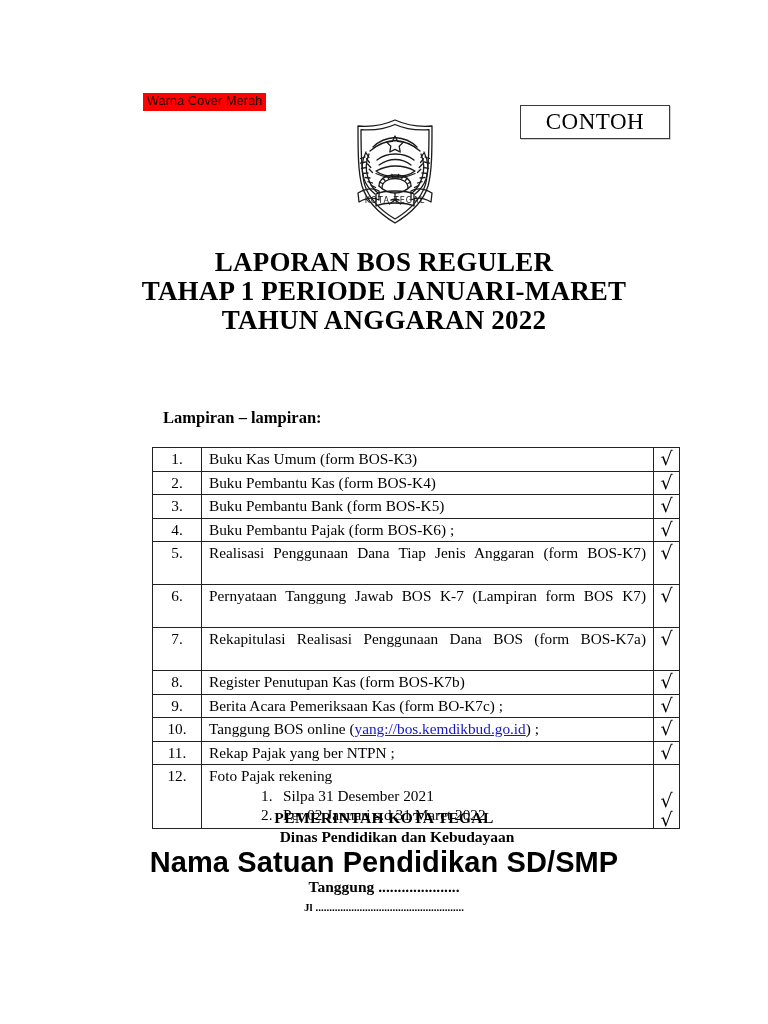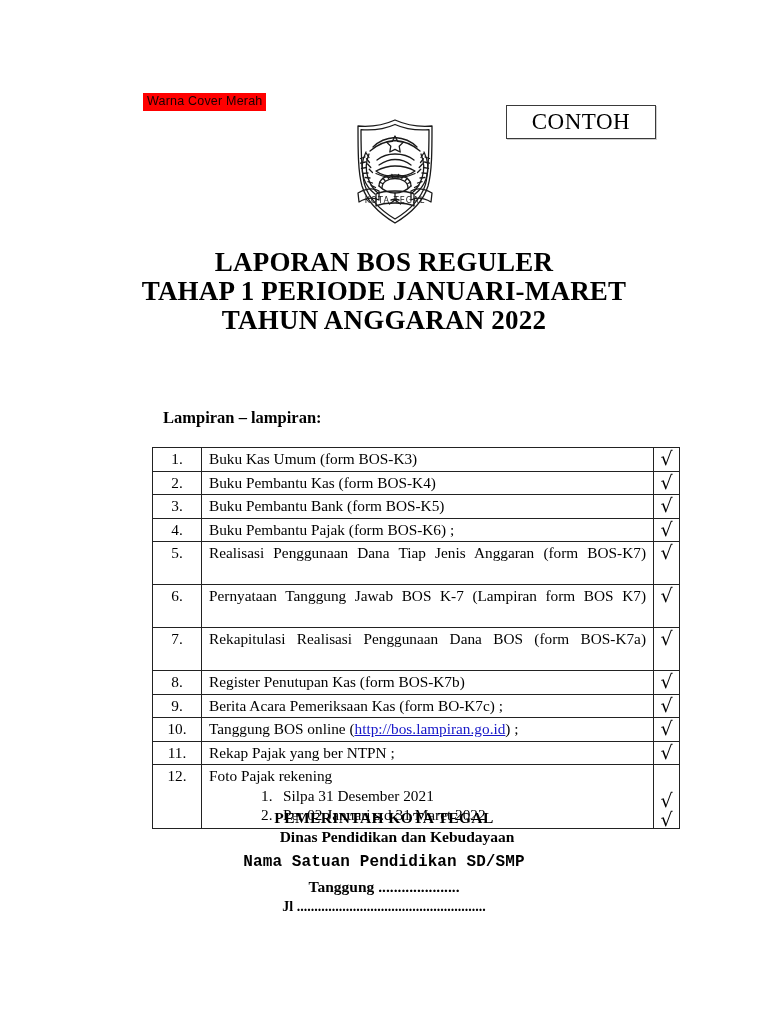--- a/index.html
+++ b/index.html
@@ -32,21 +32,21 @@
     font-family: "Liberation Sans", sans-serif;
     font-size: 12.5px;
     line-height: 15px;
     letter-spacing: .2px;
     padding: 1px 4px 2px 4px;
     white-space: nowrap;
   }
 
   .contoh-box {
     position: absolute;
-    left: 506px;
+    left: 520px;
     top: 105px;
     width: 148px;
     height: 32px;
     border: 1.5px solid #3a3a3a;
     box-shadow: 1px 1px 0 #cfcfcf;
     display: flex;
     align-items: center;
     justify-content: center;
   }
   .contoh-box .contoh-text {
@@ -175,36 +175,36 @@
     letter-spacing: .4px;
   }
   .f-line2 {
     font-family: "Liberation Serif", serif;
     font-weight: bold;
     font-size: 15.5px;
     line-height: 20px;
     padding-left: 26px;
   }
   .f-line3 {
-    font-family: Liberation Mono, monospace;
-    font-weight: bold;
-    font-size: 16px;
+    font-family: Liberation Sans, sans-serif;
+    font-weight: bold;
+    font-size: 29px;
     line-height: 30px;
     letter-spacing: .1px;
   }
   .f-line4 {
     font-family: "Liberation Serif", serif;
     font-weight: bold;
     font-size: 15.5px;
     line-height: 20px;
   }
   .f-line5 {
     font-family: "Liberation Serif", serif;
     font-weight: bold;
-    font-size: 14px;
+    font-size: 11px;
     line-height: 20px;
   }
 </style>
 </head>
 <body>
 
 <div class="page">
 
   <div class="cover-note">Warna Cover Merah</div>
 
@@ -332,21 +332,21 @@
       </tr>
       <tr>
         <td class="col-no">9.</td>
         <td class="col-desc">Berita Acara Pemeriksaan Kas (form BO-K7c) ;</td>
         <td class="col-check">
           <span class="check-mark">√</span>
         </td>
       </tr>
       <tr>
         <td class="col-no">10.</td>
-        <td class="col-desc"><span>Tanggung BOS online (</span><a class="row-link" href="#">http://bos.lampiran.go.id</a><span>) ;</span></td>
+        <td class="col-desc"><span>Tanggung BOS online (</span><a class="row-link" href="#">yang://bos.kemdikbud.go.id</a><span>) ;</span></td>
         <td class="col-check">
           <span class="check-mark">√</span>
         </td>
       </tr>
       <tr>
         <td class="col-no">11.</td>
         <td class="col-desc">Rekap Pajak yang ber NTPN ;</td>
         <td class="col-check">
           <span class="check-mark">√</span>
         </td>

